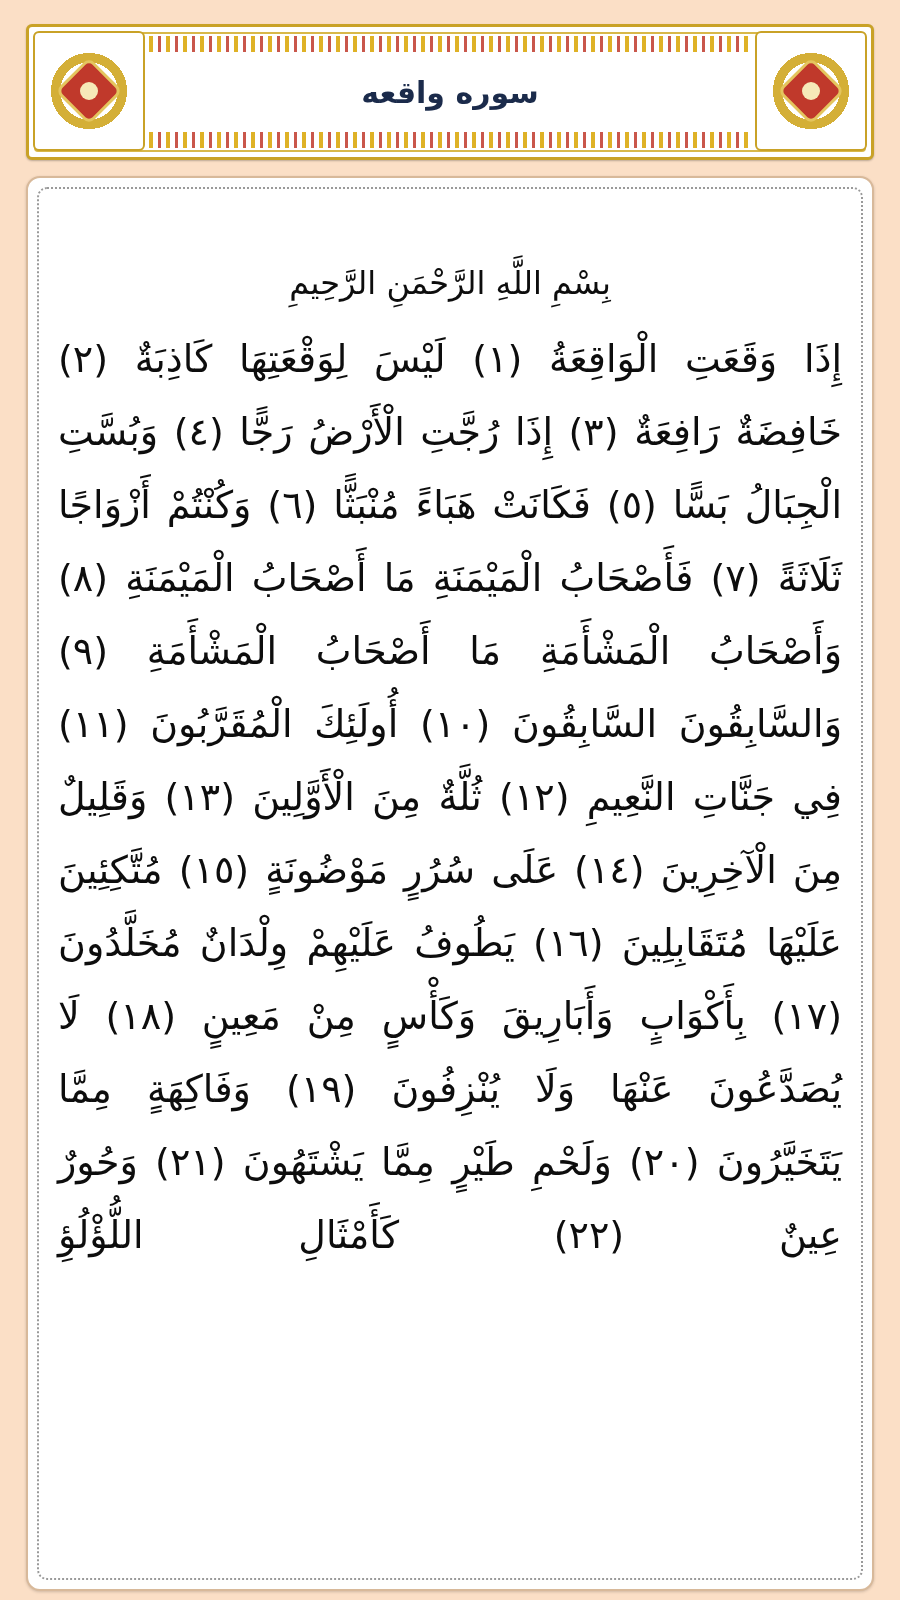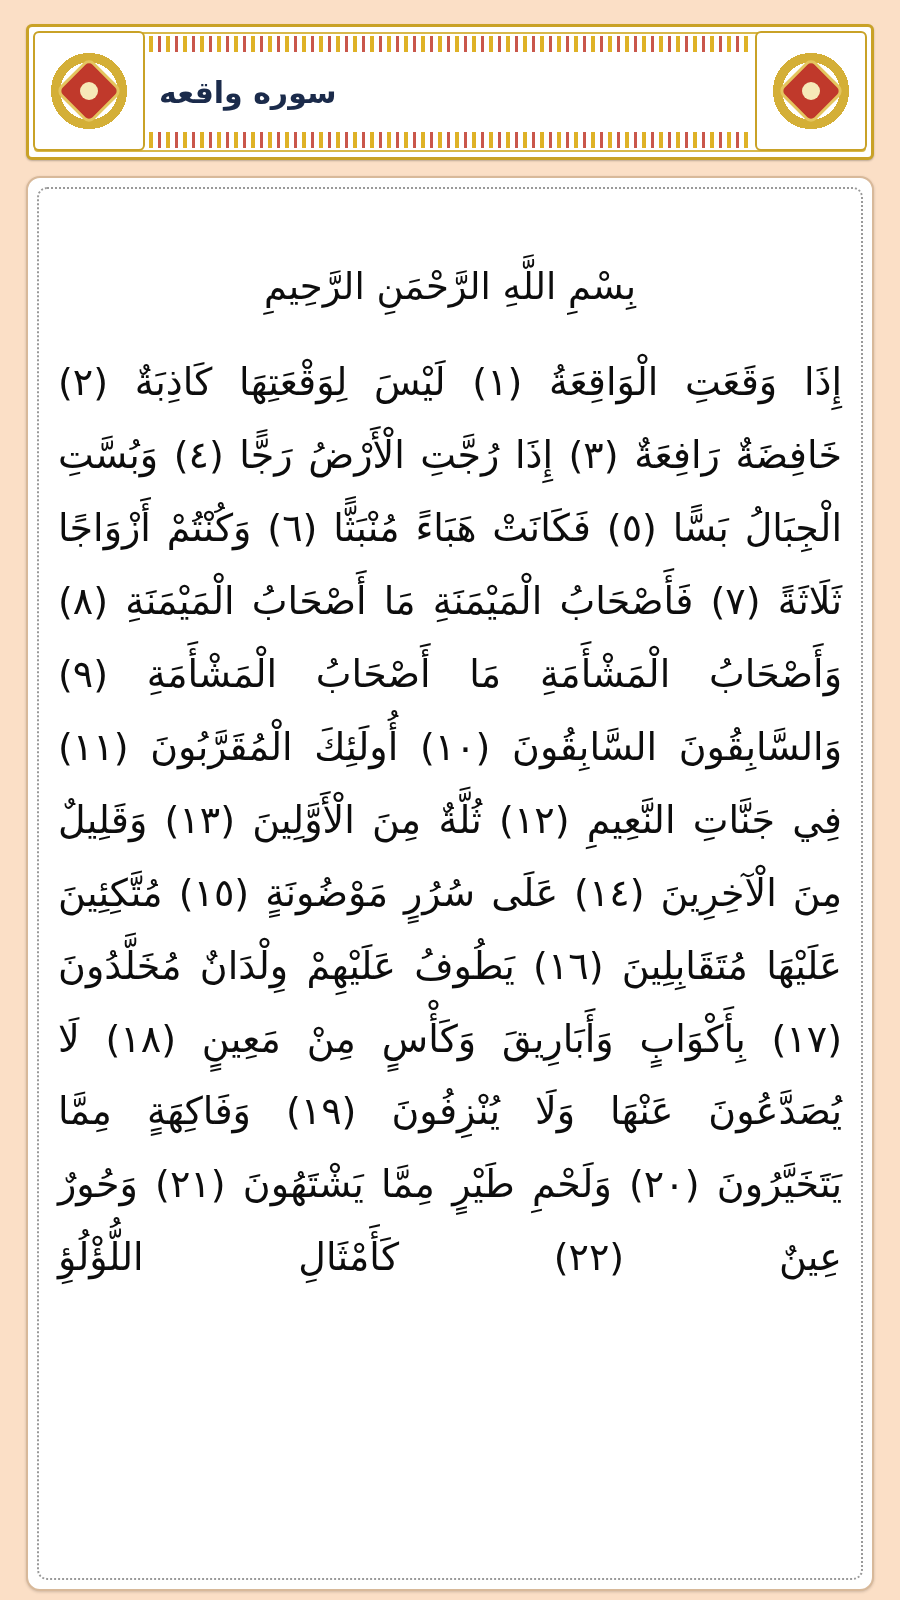--- a/index.html
+++ b/index.html
@@ -89,21 +89,21 @@
     background: #f6e9b8;
     border-radius: 50%;
   }
 
   .surah-title {
     position: absolute;
     left: 130px;
     right: 130px;
     top: 50%;
     transform: translateY(-50%);
-    text-align: left;
+    text-align: center;
     font-family: "DejaVu Sans", sans-serif;
     font-size: 30px;
     font-weight: bold;
     color: #1b2b4b;
     letter-spacing: 0.5px;
     direction: rtl;
   }
 
   
   .text-panel {
@@ -126,24 +126,24 @@
   }
   .verses {
     position: absolute;
     inset: 26px 30px 10px 30px;
     direction: rtl;
     text-align: center;
     font-family: "DejaVu Sans", sans-serif;
     color: #0d0d0d;
   }
   .basmala {
-    font-size: 37px;
+    font-size: 32px;
     line-height: 1.35;
     margin-top: 58px;
-    margin-bottom: 34px;
+    margin-bottom: 18px;
     white-space: nowrap;
   }
   .ayat-body {
     font-size: 38px;
     line-height: 1.92;
     text-align: justify;
     text-align-last: justify;
     word-spacing: 1px;
   }
 </style>

